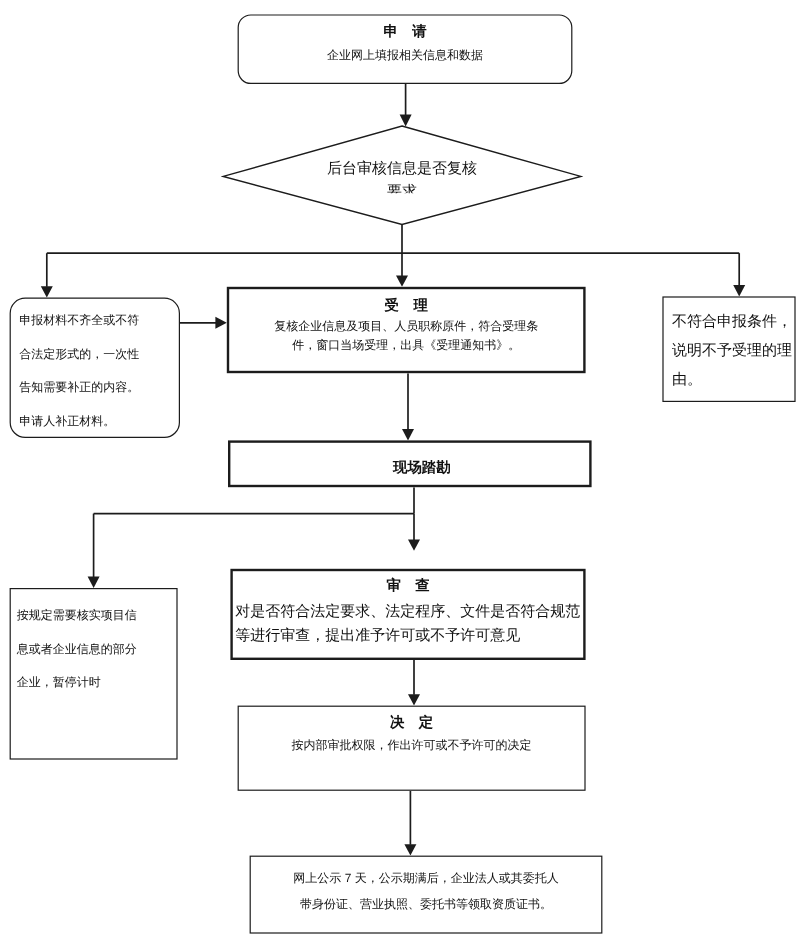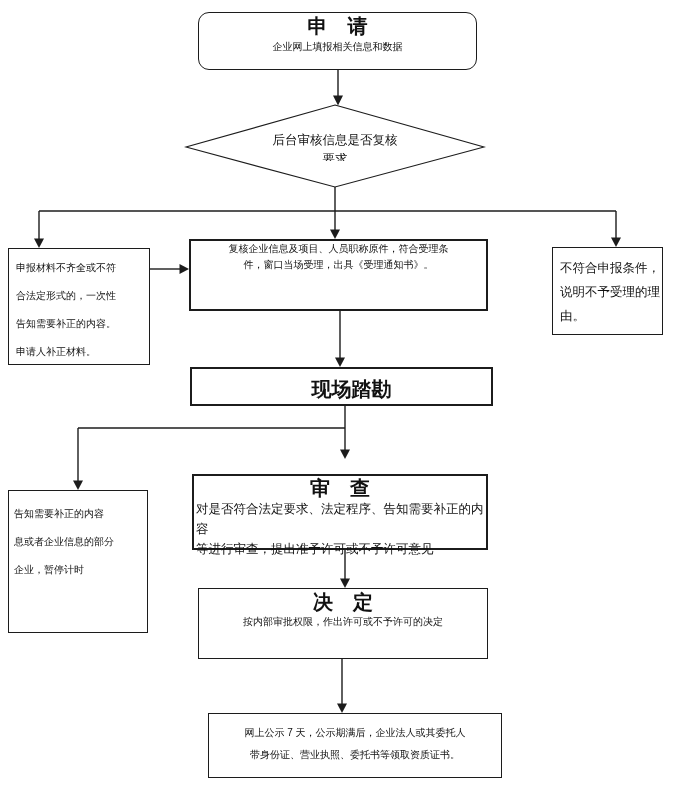--- a/index.html
+++ b/index.html
@@ -5,21 +5,21 @@
   * { margin:0; padding:0; box-sizing:border-box; }
   html,body { background:#ffffff; }
   body { font-family:"Liberation Sans", sans-serif; color:#111111; }
   .canvas { position:relative; width:676px; height:792px; background:#ffffff; overflow:hidden; }
   .wires { position:absolute; left:0; top:0; width:676px; height:792px; }
   .wires line { stroke:#1c1c1c; stroke-width:1.4; }
   .wires polygon { fill:#1c1c1c; stroke:none; }
   .node { position:absolute; background:#ffffff; border:1px solid #1c1c1c; }
   .b2 { border-width:2px; }
   .rounded { border-radius:11px; }
-  .ttl { font-weight:bold; font-size:20px; text-align:center; line-height:21px; padding-top:3px; }
+  .ttl { font-weight:bold; font-size:12px; text-align:center; line-height:21px; padding-top:3px; }
   .bdy { font-size:10px; }
   .pre { white-space:pre-line; }
   .center { text-align:center; }
   
   .diamond-wrap { position:absolute; left:184px; top:104px; width:302px; height:84px; }
   .diamond-wrap svg { position:absolute; left:0; top:0; }
   .diamond-wrap polygon.shape { fill:#ffffff; stroke:#1c1c1c; stroke-width:1.2; }
   .dtext { position:absolute; left:0; top:26px; width:100%; text-align:center; font-size:12.5px; }
   .dline1 { line-height:21px; }
   .dline2-clip { height:8px; overflow:hidden; line-height:13px; margin-top:2px;text-align:center; }
@@ -100,51 +100,52 @@
       <polygon class="shape" points="151,1 300,43 151,83 2,43"></polygon>
     </svg>
     <div class="dtext">
       <div class="dline1">后台审核信息是否复核</div>
       <div class="dline2-clip">
         <span>要求</span>
       </div>
     </div>
   </div>
 
-  <div class="node" style="left:8px; top:248px; width:142px; height:117px;">
+  <div class="node" style="left:8px; top:248px; width:142px; height:117px;border-radius:13px;">
     <div class="bdy pre supp-body">申报材料不齐全或不符
 合法定形式的，一次性
 告知需要补正的内容。
 申请人补正材料。</div>
   </div>
 
   <div class="node b2" style="left:189px; top:239px; width:299px; height:72px;">
+    <div class="ttl">受　理</div>
     <div class="bdy pre center acc-body">复核企业信息及项目、人员职称原件，符合受理条
 件，窗口当场受理，出具《受理通知书》。</div>
   </div>
 
   <div class="node" style="left:552px; top:247px; width:111px; height:88px;">
     <div class="bdy pre rej-body">不符合申报条件，
 说明不予受理的理
 由。</div>
   </div>
 
   <div class="node b2" style="left:190px; top:367px; width:303px; height:39px;">
     <div class="ttl survey-ttl">现场踏勘</div>
   </div>
 
   <div class="node" style="left:8px; top:490px; width:140px; height:143px;">
-    <div class="bdy pre ver-body">告知需要补正的内容
+    <div class="bdy pre ver-body">按规定需要核实项目信
 息或者企业信息的部分
 企业，暂停计时</div>
   </div>
 
   <div class="node b2" style="left:192px; top:474px; width:296px; height:76px;">
     <div class="ttl" style="padding-top:2px;">审　查</div>
-    <div class="bdy pre rev-body">对是否符合法定要求、法定程序、告知需要补正的内容
+    <div class="bdy pre rev-body">对是否符合法定要求、法定程序、文件是否符合规范
 等进行审查，提出准予许可或不予许可意见</div>
   </div>
 
   <div class="node" style="left:198px; top:588px; width:290px; height:71px;">
     <div class="ttl">决　定</div>
     <div class="bdy center dec-body">按内部审批权限，作出许可或不予许可的决定</div>
   </div>
 
   <div class="node" style="left:208px; top:713px; width:294px; height:65px;">
     <div class="bdy pre center pub-body">网上公示 7 天，公示期满后，企业法人或其委托人

